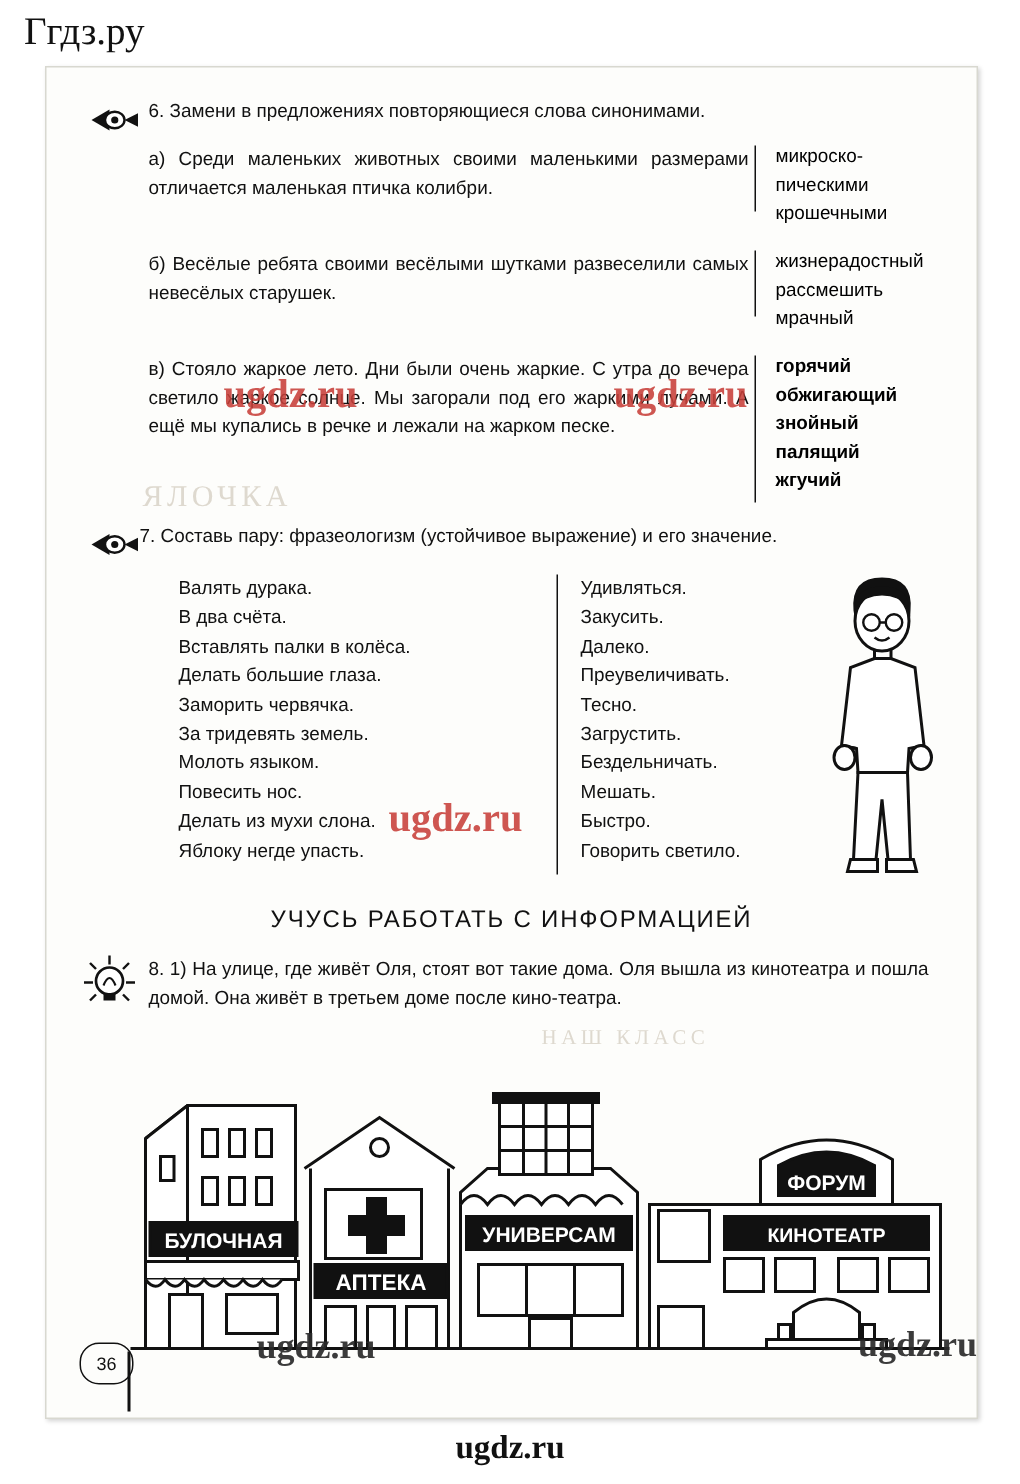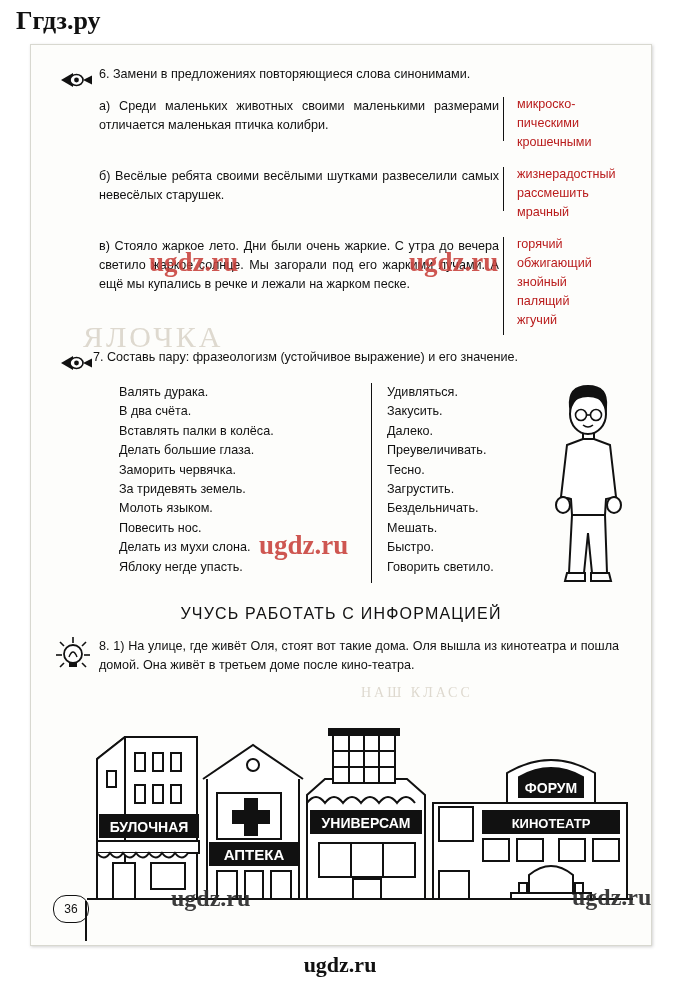--- a/index.html
+++ b/index.html
@@ -15,21 +15,21 @@
     overflow: hidden;
   }
 
   
   .site-logo {
     position: absolute;
     top: 6px;
     left: 16px;
     font-family: "Liberation Serif", serif;
     font-size: 26px;
-    font-weight: bold;
+    font-weight: normal;
     color: #111;
     letter-spacing: 0px;
   }
 
   
   .sheet {
     position: absolute;
     top: 44px;
     left: 30px;
     width: 620px;
@@ -73,21 +73,21 @@
     position: absolute;
     font-size: 12.6px;
     line-height: 19px;
     color: #111;
     text-align: justify;
   }
   .syn-col {
     position: absolute;
     font-size: 12.6px;
     line-height: 19px;
-    color: #b91c1c;
+    color: #000000;
   }
   .vrule {
     position: absolute;
     width: 1px;
     background: #111;
   }
 
   
   .list {
     position: absolute;
@@ -155,21 +155,21 @@
     color: #111;
   }
 </style>
 </head>
 <body>
 
 <div class="site-logo">Ггдз.ру</div>
 
 <div class="sheet">
 
-  <div class="ghost" style="left:52px; top:275px; font-size:30px; letter-spacing:3px;">ЯЛОЧКА</div>
+  <div class="ghost" style="left:64px; top:275px; font-size:20px; letter-spacing:3px;">ЯЛОЧКА</div>
   <div class="ghost" style="left:330px; top:640px; font-size:14px; letter-spacing:3px;">НАШ  КЛАСС</div>
 
   <div class="content">
 
     <div class="marker" style="left:28px; top:22px;">
       <svg width="34" height="26" viewBox="0 0 34 26">
         <path d="M2 13 L14 6 L14 20 Z" fill="#111"></path>
         <ellipse cx="17.5" cy="13" rx="6.5" ry="5.5" fill="#fff" stroke="#111" stroke-width="1.6"></ellipse>
         <circle cx="17.5" cy="13" r="2.4" fill="#111"></circle>
         <path d="M24 13 L33 8.5 L33 17.5 Z" fill="#111"></path>
@@ -198,21 +198,21 @@
       <div>жизнерадостный</div>
       <div>рассмешить</div>
       <div>мрачный</div>
     </div>
 
     <div class="para" style="left:68px; top:192px; width:400px;">
       <span>в)</span>
       <span>Стояло жаркое лето. Дни были очень жаркие. С утра до вечера светило жаркое солнце. Мы загорали под его жаркими лучами. А ещё мы купались в речке и лежали на жарком песке.</span>
     </div>
     <div class="vrule" style="left:472px; top:192px; height:98px;"></div>
-    <div class="syn-col" style="left:486px; top:190px;">
+    <div class="syn-col" style="left:486px; top:190px;font-weight:bold;">
       <div>горячий</div>
       <div>обжигающий</div>
       <div>знойный</div>
       <div>палящий</div>
       <div>жгучий</div>
     </div>
 
     <div class="marker" style="left:28px; top:305px;">
       <svg width="34" height="26" viewBox="0 0 34 26">
         <path d="M2 13 L14 6 L14 20 Z" fill="#111"></path>

